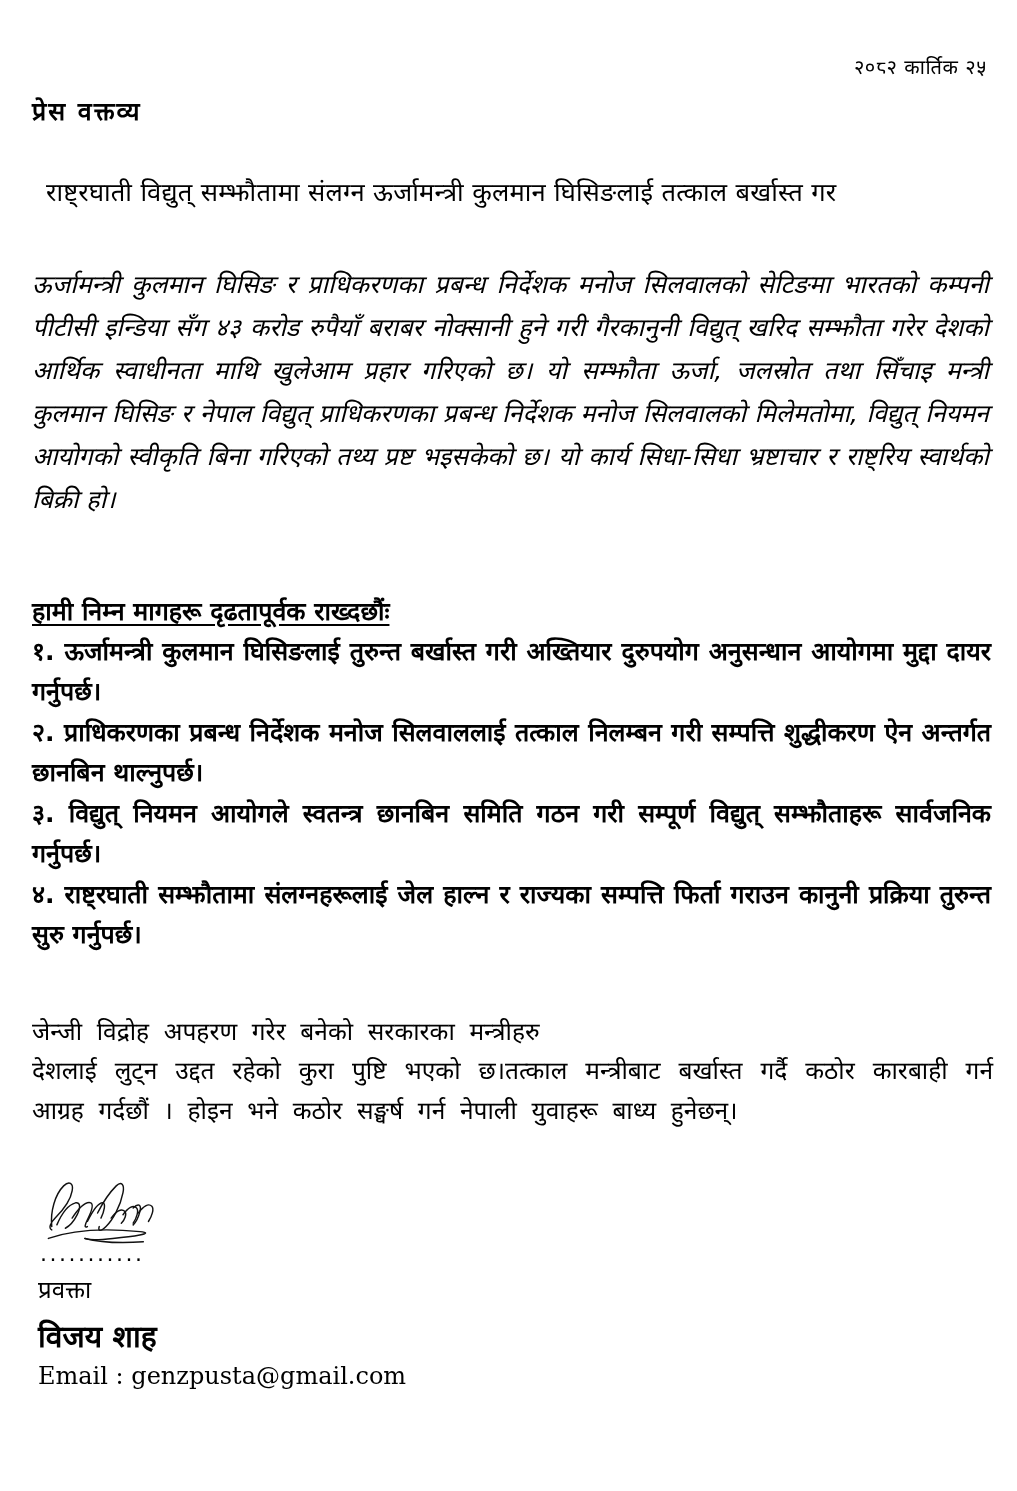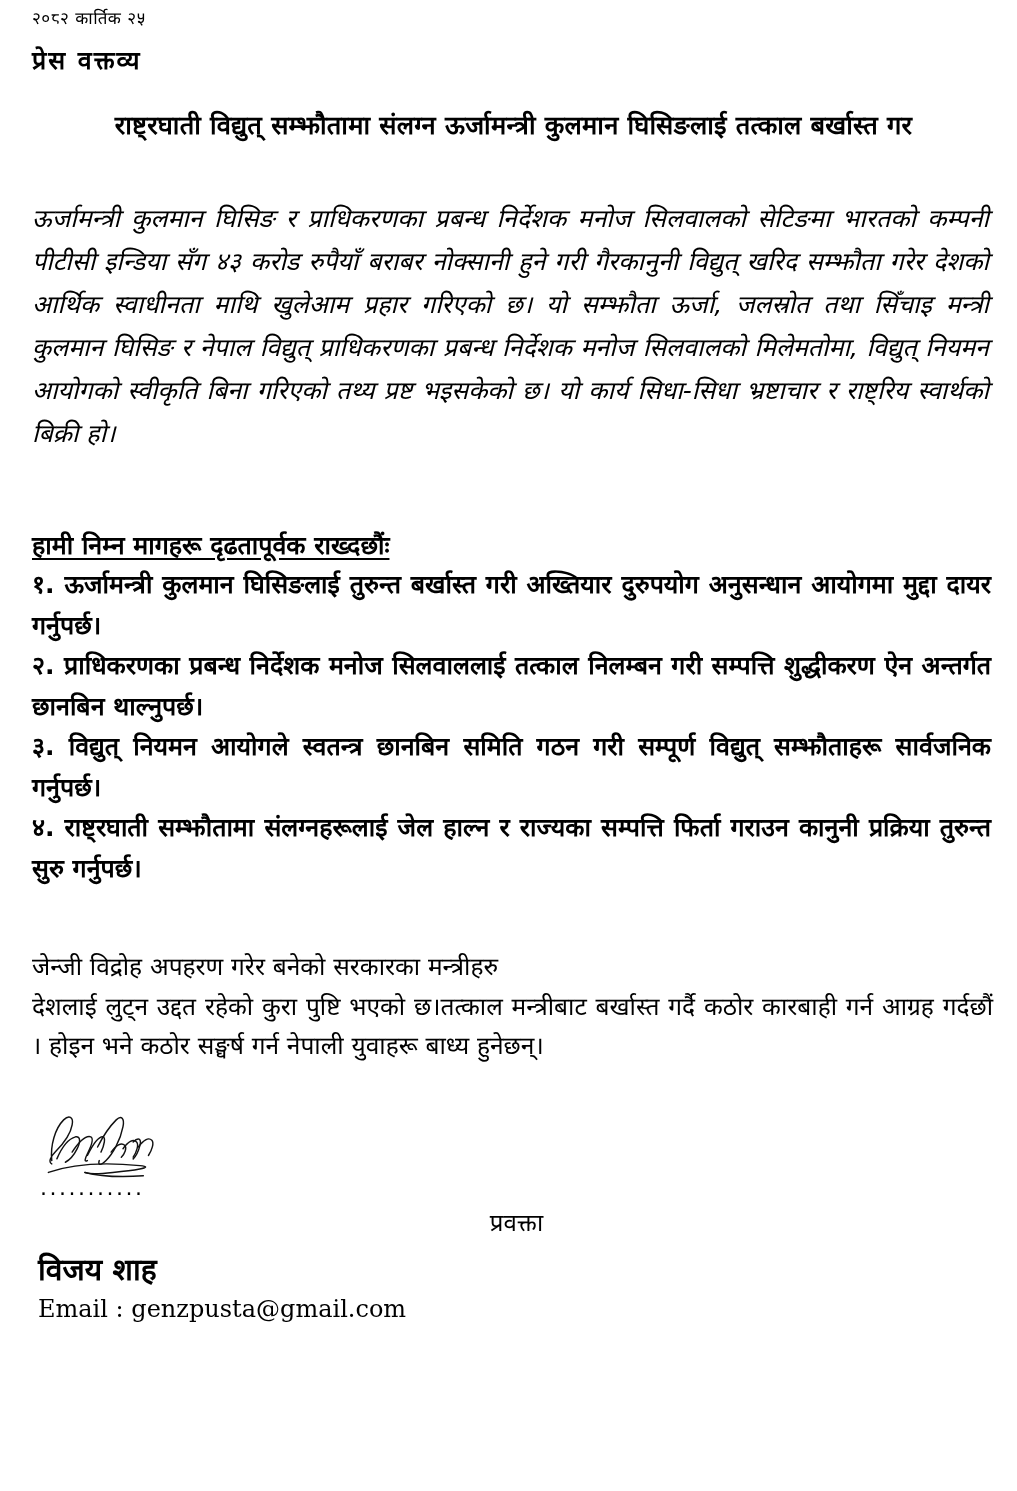--- a/index.html
+++ b/index.html
@@ -18,40 +18,41 @@
   }
   .page {
     position: absolute;
     inset: 0;
     padding: 8px 22px 0 32px;
     box-sizing: border-box;
   }
 
   
   .date-line {
-    text-align: left;
-    font-size: 17px;
+    text-align: right;
+    font-size: 20px;
     line-height: 1.2;
     letter-spacing: 0.5px;
     padding-right: 8px;
+    margin-top: 47px;
   }
   .doc-kind {
     text-align: left;
     font-size: 25px;
     font-weight: 700;
     letter-spacing: 2px;
     margin-top: 14px;
   }
 
   
   .headline {
-    margin-top: 32px;
+    margin-top: 48px;
     font-size: 25.5px;
-    font-weight: 700;
-    text-align: center;
+    font-weight: 400;
+    text-align: left;
     line-height: 1.35;
     letter-spacing: 0.2px;
     padding: 0 14px;
   }
 
   
   .body-para {
     margin-top: 54px;
     font-size: 25px;
     line-height: 1.72;
@@ -78,20 +79,21 @@
     font-weight: 700;
     line-height: 1.62;
     text-align: justify;
     text-justify: inter-word;
     padding-right: 4px;
   }
 
   
   .closing {
     margin-top: 58px;
+    font-family: Liberation Mono, monospace;
   }
   .closing-lead {
     font-size: 24.5px;
     line-height: 1.6;
   }
   .closing-body {
     font-size: 24.5px;
     line-height: 1.62;
     text-align: justify;
     text-justify: inter-word;
@@ -112,21 +114,20 @@
     font-size: 22px;
     letter-spacing: 2.5px;
     line-height: 0.7;
     margin: -6px 0 10px 8px;
     color: #000;
   }
   .role {
     font-size: 24px;
     line-height: 1.5;
     margin-left: 6px;
-    text-align: center;
   }
   .person {
     font-size: 30px;
     font-weight: 700;
     line-height: 1.5;
     margin-left: 6px;
     margin-top: 6px;
   }
   .org {
     font-size: 25px;

